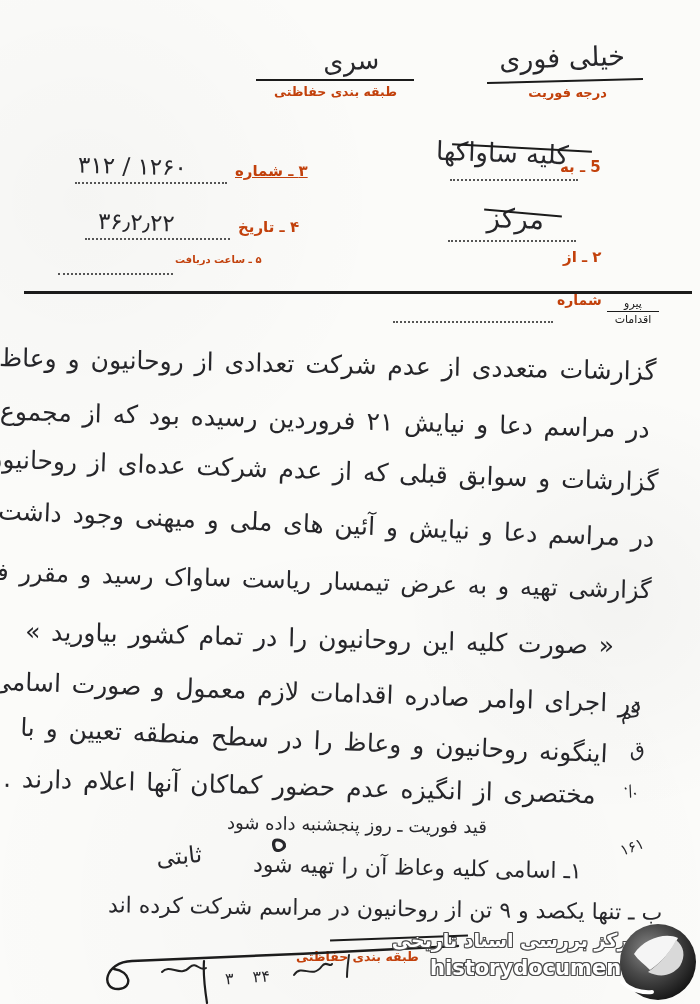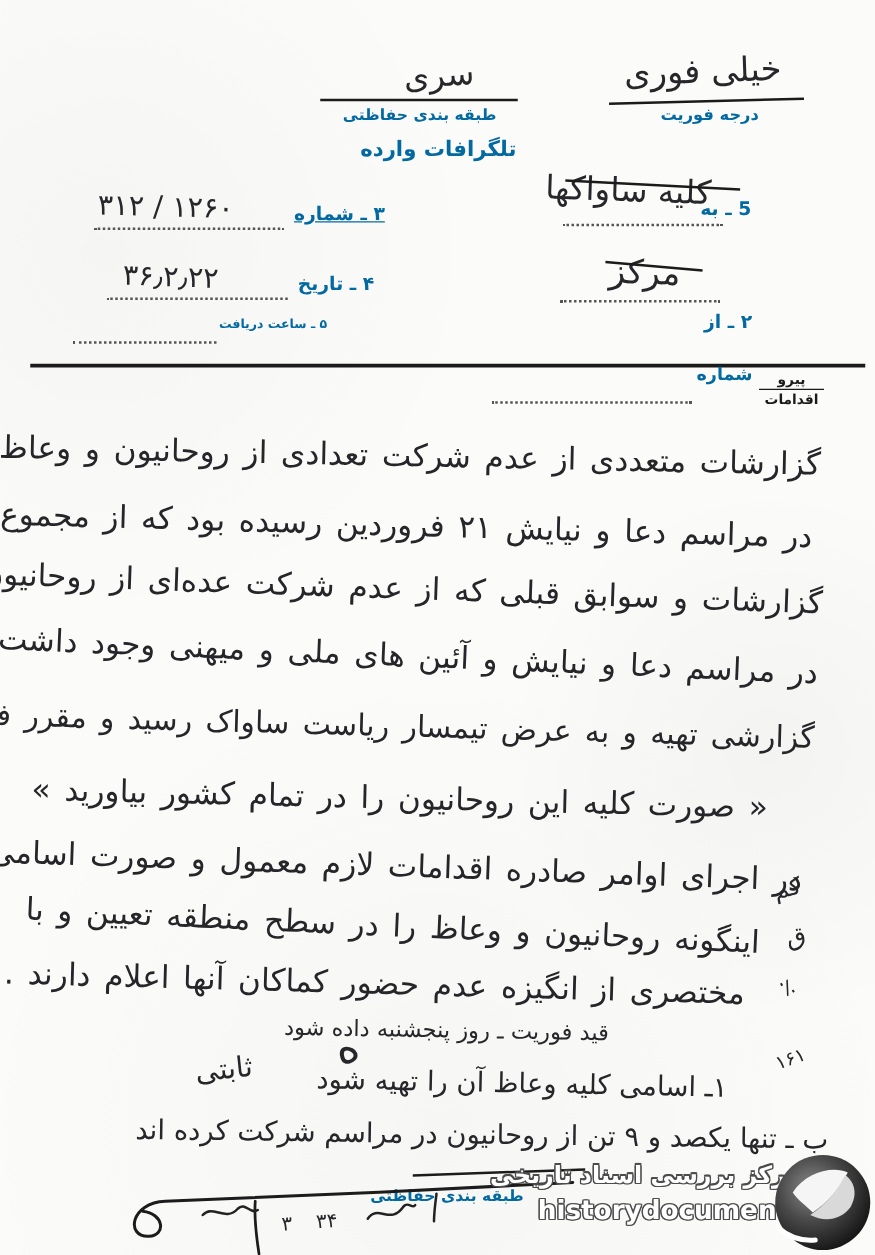--- a/index.html
+++ b/index.html
@@ -8,21 +8,21 @@
     background:#fbfbf9;overflow:hidden;
     font-family:"DejaVu Sans",sans-serif;color:#1b1b1b;direction:rtl;
   }
   .page::before{content:"";position:absolute;inset:0;
     background:
       radial-gradient(circle at 12% 20%, rgba(0,0,0,0.025), transparent 30%),
       radial-gradient(circle at 88% 60%, rgba(0,0,0,0.03), transparent 25%),
       radial-gradient(circle at 50% 90%, rgba(0,0,0,0.02), transparent 40%);
     pointer-events:none;}
   .abs{position:absolute;white-space:nowrap;}
-  .print{color:#0369a1;font-weight:bold;}
+  .print{color:#c2410c;font-weight:bold;}
   .hw{color:#27272b;}
   .rule{position:absolute;background:#1b1b1b;}
   .dots{position:absolute;border-bottom:2px dotted #555;height:1px;}
   .ltr{direction:ltr;unicode-bidi:isolate;}
 
   
   .urgency-hw{left:476px;top:42px;width:172px;font-size:27px;text-align:center;transform:rotate(-2deg);}
   .urgency-rule{left:487px;top:80px;width:156px;height:2px;transform:rotate(-1.5deg);}
   .urgency-label{left:505px;top:85px;width:125px;font-size:13px;text-align:center;}
 
@@ -46,21 +46,21 @@
   .f-num-dots{left:75px;top:181px;width:152px;}
   .f-date-label{left:238px;top:218px;font-size:15px;}
   .f-date-value{left:98px;top:209px;font-size:23px;transform:rotate(2deg);}
   .f-date-dots{left:85px;top:237px;width:145px;}
   .f-time-label{left:175px;top:254px;font-size:10px;}
   .f-time-dots{left:58px;top:272px;width:115px;}
 
   .main-rule{left:24px;top:291px;width:668px;height:2.5px;}
 
   
-  .ref-frac{left:607px;top:297px;width:52px;font-size:11px;font-weight:bold;text-align:center;white-space:nowrap;}
+  .ref-frac{left:607px;top:297px;width:52px;font-size:11px;font-weight:normal;text-align:center;white-space:nowrap;}
   .ref-frac .ref-top{display:block;border-bottom:1.5px solid #1b1b1b;padding-bottom:1px;}
   .ref-frac .ref-bottom{display:block;padding-top:1px;}
   .ref-label{left:557px;top:292px;font-size:14px;}
   .ref-dots{left:393px;top:320px;width:160px;}
 
   
   .bl{font-size:25px;color:#26262a;word-spacing:3px;}
   .bl1{right:44px;top:350px;transform:rotate(1.2deg);}
   .bl2{right:50px;top:405px;transform:rotate(1.6deg);}
   .bl3{right:42px;top:456px;transform:rotate(2deg);}
@@ -102,21 +102,20 @@
 
 <div class="page">
 
   <div class="abs hw urgency-hw">خیلی فوری</div>
   <div class="rule urgency-rule"></div>
   <div class="abs print urgency-label">درجه فوریت</div>
 
   <div class="abs hw class-hw">سری</div>
   <div class="rule class-rule"></div>
   <div class="abs print class-label">طبقه بندی حفاظتی</div>
-  <div class="abs print doc-title">تلگرافات وارده</div>
 
   <div class="abs print f-to-label">5 ـ به</div>
   <div class="dots f-to-dots"></div>
   <div class="abs hw f-to-value">کلیه ساواکها</div>
   <div class="rule f-to-overline"></div>
 
   <div class="abs print f-from-label">۲ ـ از</div>
   <div class="dots f-from-dots"></div>
   <div class="abs hw f-from-value">مرکز</div>
   <div class="rule f-from-overline"></div>

